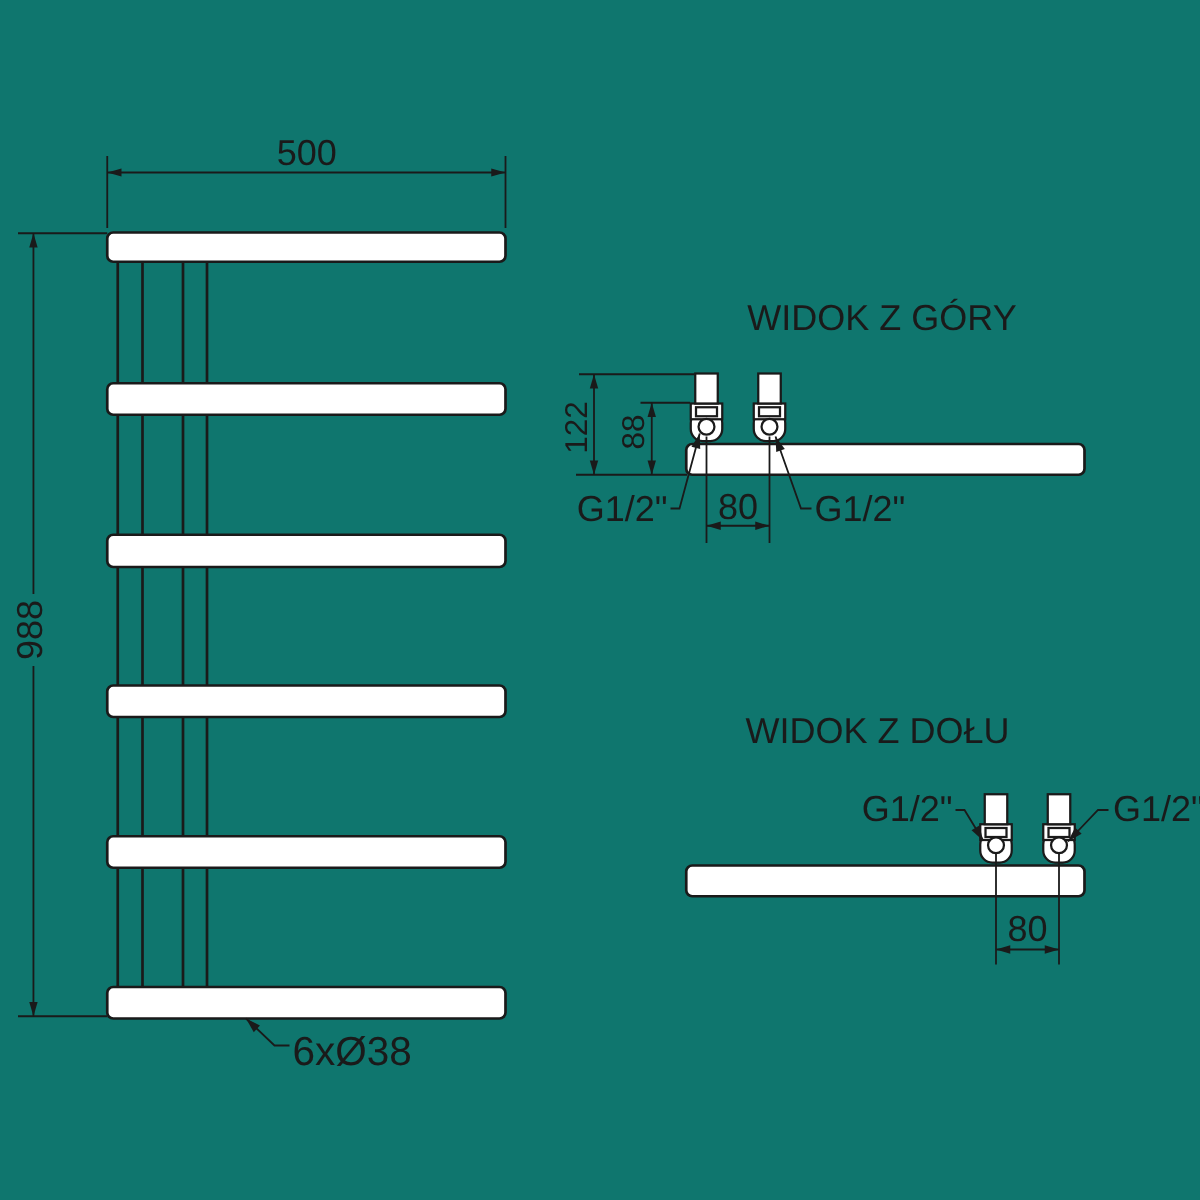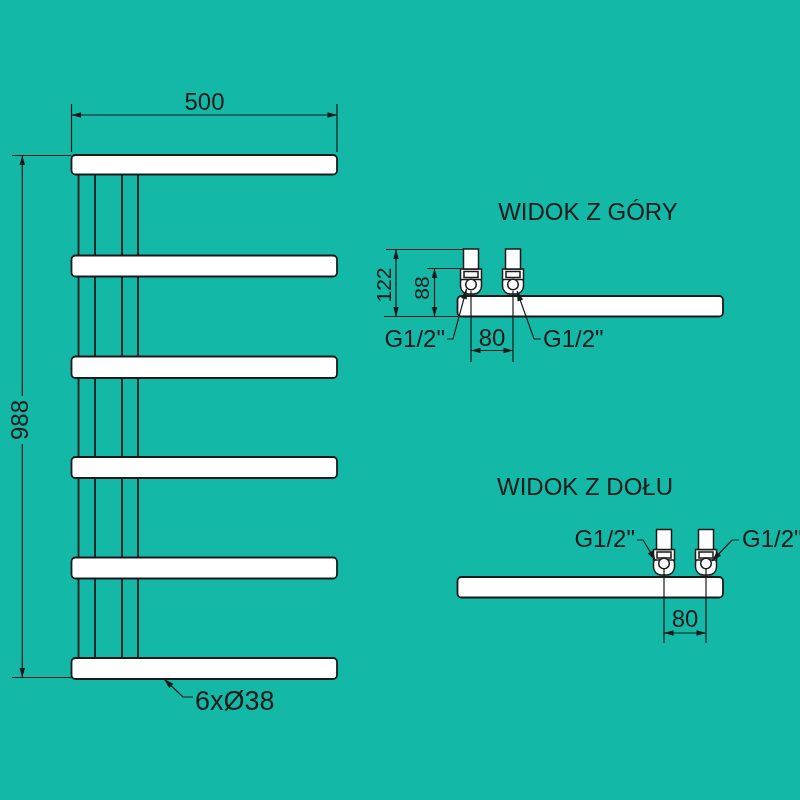--- a/index.html
+++ b/index.html
@@ -7,21 +7,21 @@
     padding: 0;
     background: #ffffff;
     width: 800px;
     height: 800px;
     overflow: hidden;
   }
   #canvas {
     position: relative;
     width: 800px;
     height: 800px;
-    background: #14b8a6;
+    background: #0f766e;
   }
   svg {
     display: block;
   }
   text {
     font-family: "Liberation Sans", "DejaVu Sans", sans-serif;
     fill: #1a1a1a;
   }
   .t-dim   { font-size: 24px; }
   .t-dim-s { font-size: 21px; }

